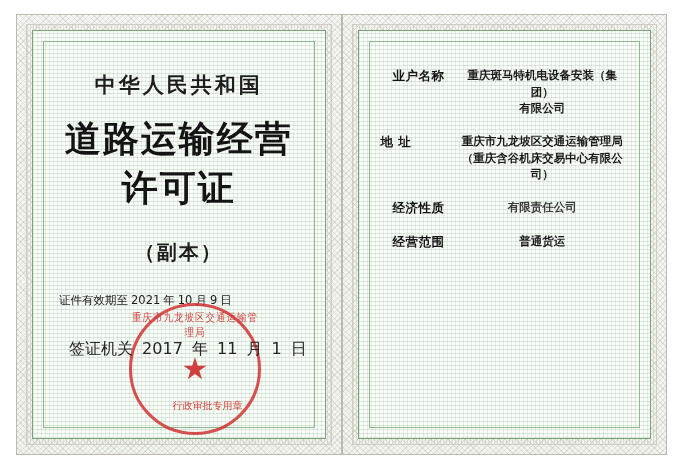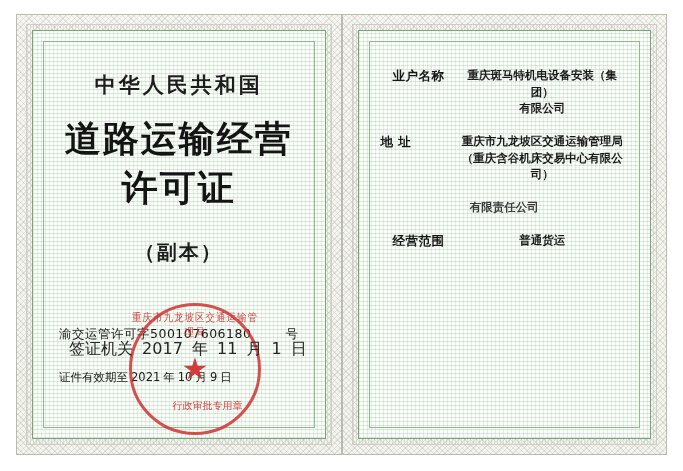--- a/index.html
+++ b/index.html
@@ -278,25 +278,20 @@
     <div class="cert-inner">
       <div class="cert-inner-frame"></div>
       <div class="cert-content">
 
         <div class="title-main">中华人民共和国</div>
 
         <div class="title-big">道路运输经营许可证</div>
 
         <div class="title-sub">（副本）</div>
 
-        <div class="num-line">
-          <span class="label">渝交运管许可字</span>
-          <span class="value">500107606180</span>
-          <span class="tail">号</span>
-        </div>
 
         <div class="valid-line">
           <span>证件有效期至</span>
           <span class="val">2021</span>
           <span>年</span>
           <span class="val">10</span>
           <span>月</span>
           <span class="val">9</span>
           <span>日</span>
         </div>
@@ -340,20 +335,21 @@
 
           <div class="field-row">
             <div class="field-label spread">地    址</div>
             <div class="field-value">
               <span>重庆市九龙坡区交通运输管理局</span>
               <span class="line2">（重庆含谷机床交易中心有限公司）</span>
             </div>
           </div>
 
           <div class="field-row">
+            <div class="field-label">经济性质</div>
             <div class="field-value">
               <span class="stamped">有限责任公司</span>
             </div>
           </div>
 
           <div class="field-row">
             <div class="field-label">经营范围</div>
             <div class="field-value">
               <span>普通货运</span>
             </div>

